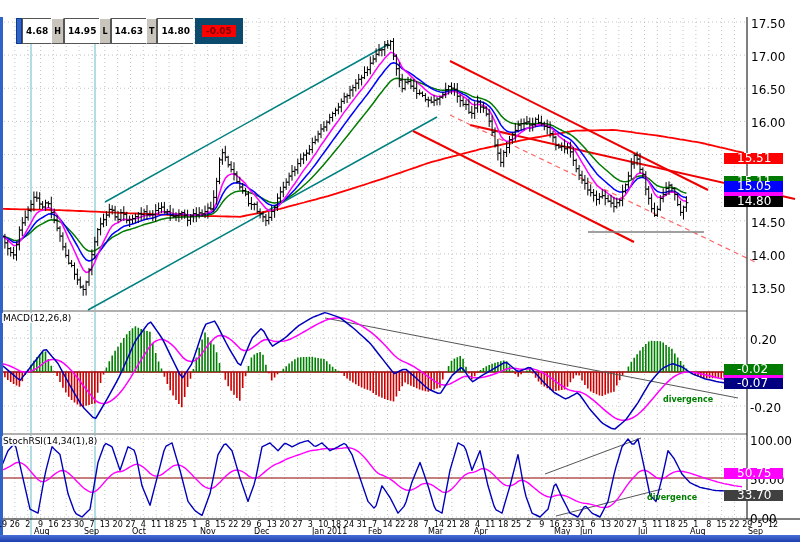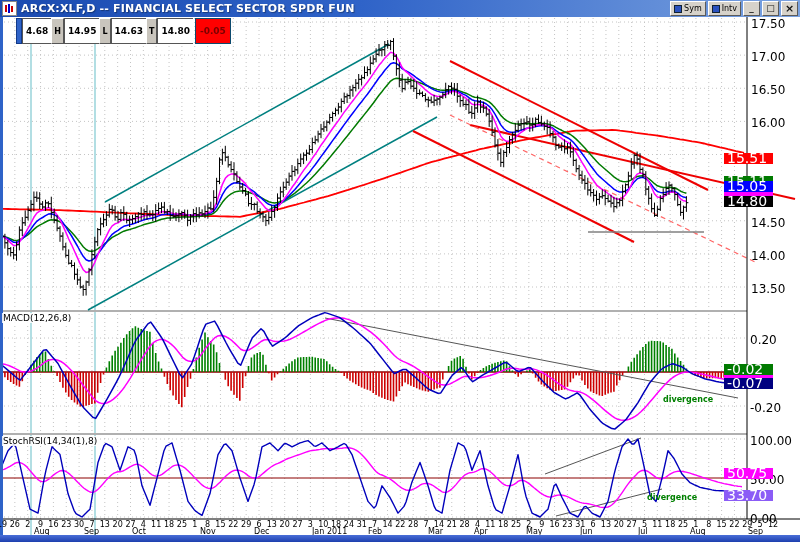--- a/index.html
+++ b/index.html
@@ -24,63 +24,43 @@
     background:#d6d2ca;border:1px solid;border-color:#fff #5a5a5a #5a5a5a #fff;color:#111;
     font-size:9px;font-weight:bold;line-height:9px;}
   .win-ctl.close{font-size:11px;}
   
   #quote-row{position:absolute;left:16px;top:18px;height:26px;display:flex;z-index:5;font-size:9px;}
   .q-sliver{width:4px;background:#2f63c8;border:1px solid #123a8a;}
   .q-box{background:#fff;border:1px solid #555;border-right:none;color:#000;
     padding:0 3px;display:flex;align-items:center;font-weight:bold;}
   .q-btn{background:#c9c5bd;border:1px solid;border-color:#fff #555 #555 #fff;color:#000;
     padding:0 2px;display:flex;align-items:center;font-size:8px;font-weight:bold;}
-  .q-chg{background:#f00;border:1px solid #0c4a6e;color:#7a0000;font-weight:bold;
+  .q-chg{background:#f00;border:7px solid #0c4a6e;color:#7a0000;font-weight:bold;
     padding:0 4px;display:flex;align-items:center;margin-left:2px;}
   
   .panel-label{position:absolute;font-size:9px;color:#000;background:rgba(255,255,255,.85);
     padding:0 1px;z-index:4;}
   .divergence{position:absolute;font-size:8px;font-weight:bold;color:#008000;z-index:4;}
   
   .ax-label{position:absolute;font-size:12px;color:#000;z-index:4;}
-  .ax-badge{position:absolute;left:724px;width:46px;height:11px;font-size:14px;color:#fff;
-    line-height:11px;padding-left:3px;z-index:4;}
+  .ax-badge{position:absolute;left:724px;width:46px;height:11px;font-size:12px;color:#fff;
+    line-height:11px;padding-left:13px;z-index:4;}
   .d-tick{position:absolute;font-size:8px;color:#000;width:18px;text-align:center;z-index:4;}
   .d-month{position:absolute;font-size:8px;color:#000;z-index:4;white-space:nowrap;}
   
   #left-frame{position:absolute;left:0;top:17px;width:3px;height:519px;background:#2f63c8;z-index:3;}
   #bottom-strip{position:absolute;left:0;top:535px;width:800px;height:7px;
     background:linear-gradient(180deg,#4a6fd8,#1d3fae);z-index:6;}
   svg{position:absolute;left:0;top:0;}
 </style>
 </head>
 <body>
 
 <div id="stage">
 
-  <div id="titlebar">
-    <div id="app-icon">
-      <i style="left:2px;top:3px;height:7px"></i>
-      <i class="b" style="left:5px;top:2px;height:9px"></i>
-      <i style="left:8px;top:4px;height:6px"></i>
-    </div>
-    <span id="win-title">ARCX:XLF,D -- FINANCIAL SELECT SECTOR SPDR FUN</span>
-    <div id="tb-spacer"></div>
-    <div class="tb-btn">
-      <span class="mini-ic"></span>
-      <span>Sym</span>
-    </div>
-    <div class="tb-btn">
-      <span class="mini-ic"></span>
-      <span>Intv</span>
-    </div>
-    <div class="win-ctl">_</div>
-    <div class="win-ctl">□</div>
-    <div class="win-ctl close">×</div>
-  </div>
 
   <svg id="chart-svg" width="800" height="542">
       <rect x="0" y="17" width="800" height="518" fill="#ffffff"></rect>
       <line x1="0" y1="22" x2="747" y2="22" stroke="#c4c4c4" stroke-width="1" stroke-dasharray="1 3"></line>
       <line x1="0" y1="55.125" x2="747" y2="55.125" stroke="#c4c4c4" stroke-width="1" stroke-dasharray="1 3"></line>
       <line x1="0" y1="88.25" x2="747" y2="88.25" stroke="#c4c4c4" stroke-width="1" stroke-dasharray="1 3"></line>
       <line x1="0" y1="121.375" x2="747" y2="121.375" stroke="#c4c4c4" stroke-width="1" stroke-dasharray="1 3"></line>
       <line x1="0" y1="154.5" x2="747" y2="154.5" stroke="#c4c4c4" stroke-width="1" stroke-dasharray="1 3"></line>
       <line x1="0" y1="187.625" x2="747" y2="187.625" stroke="#c4c4c4" stroke-width="1" stroke-dasharray="1 3"></line>
       <line x1="0" y1="220.75" x2="747" y2="220.75" stroke="#c4c4c4" stroke-width="1" stroke-dasharray="1 3"></line>
@@ -214,21 +194,21 @@
       <div class="ax-label" style="left: 750px; top: 512px; text-align: right;">0.00</div>
       <div class="ax-badge" style="top: 153px; height: 11px; background: rgb(255, 0, 0); line-height: 11px; overflow: hidden;">15.51</div>
       <div class="ax-badge" style="top: 176px; height: 11px; background: rgb(0, 122, 0); line-height: 11px; overflow: hidden;">15.11</div>
       <div class="ax-badge" style="top: 181px; height: 11px; background: rgb(0, 0, 255); line-height: 11px; overflow: hidden;">15.05</div>
       <div class="ax-badge" style="top: 192px; height: 4px; background: rgb(255, 0, 255); line-height: 4px; overflow: hidden;"></div>
       <div class="ax-badge" style="top: 196px; height: 11px; background: rgb(0, 0, 0); line-height: 11px; overflow: hidden;">14.80</div>
       <div class="ax-badge" style="top: 364px; height: 11px; background: rgb(0, 122, 0); line-height: 11px; overflow: hidden;">-0.02</div>
       <div class="ax-badge" style="top: 375px; height: 4px; background: rgb(255, 0, 255); line-height: 4px; overflow: hidden;"></div>
       <div class="ax-badge" style="top: 378px; height: 11px; background: rgb(0, 0, 128); line-height: 11px; overflow: hidden;">-0.07</div>
       <div class="ax-badge" style="top: 468px; height: 11px; background: rgb(255, 0, 255); line-height: 11px; overflow: hidden;">50.75</div>
-      <div class="ax-badge" style="top: 490px; height: 11px; background: #8b5cf6; line-height: 11px; overflow: hidden;">33.70</div>
+      <div class="ax-badge" style="top: 490px; height: 11px; background: #404040; line-height: 11px; overflow: hidden;">33.70</div>
       <div class="d-tick" style="left: -7px; top: 520px;">19</div>
       <div class="d-tick" style="left: 5.85px; top: 520px;">26</div>
       <div class="d-tick" style="left: 18.7px; top: 520px;">2</div>
       <div class="d-tick" style="left: 31.55px; top: 520px;">9</div>
       <div class="d-tick" style="left: 44.4px; top: 520px;">16</div>
       <div class="d-tick" style="left: 57.25px; top: 520px;">23</div>
       <div class="d-tick" style="left: 70.1px; top: 520px;">30</div>
       <div class="d-tick" style="left: 82.95px; top: 520px;">7</div>
       <div class="d-tick" style="left: 95.8px; top: 520px;">13</div>
       <div class="d-tick" style="left: 108.65px; top: 520px;">20</div>
@@ -285,21 +265,21 @@
       <div class="d-tick" style="left: 764px; top: 520px;">12</div>
       <div class="d-month" style="left: 34px; top: 527px;">Aug</div>
       <div class="d-month" style="left: 84px; top: 527px;">Sep</div>
       <div class="d-month" style="left: 132px; top: 527px;">Oct</div>
       <div class="d-month" style="left: 200px; top: 527px;">Nov</div>
       <div class="d-month" style="left: 254px; top: 527px;">Dec</div>
       <div class="d-month" style="left: 312px; top: 527px;">Jan 2011</div>
       <div class="d-month" style="left: 368px; top: 527px;">Feb</div>
       <div class="d-month" style="left: 420px; top: 527px; margin-left: 8px;">Mar</div>
       <div class="d-month" style="left: 474px; top: 527px;">Apr</div>
-      <div class="d-month" style="left: 526px; top: 527px;">May</div>
+      <div class="d-month" style="left: 554px; top: 527px;">May</div>
       <div class="d-month" style="left: 580px; top: 527px;">Jun</div>
       <div class="d-month" style="left: 638px; top: 527px;">Jul</div>
       <div class="d-month" style="left: 690px; top: 527px;">Aug</div>
       <div class="d-month" style="left: 748px; top: 527px;">Sep</div>
     </div>
 
   <div id="bottom-strip"></div>
 </div>
 
 </body></html>

